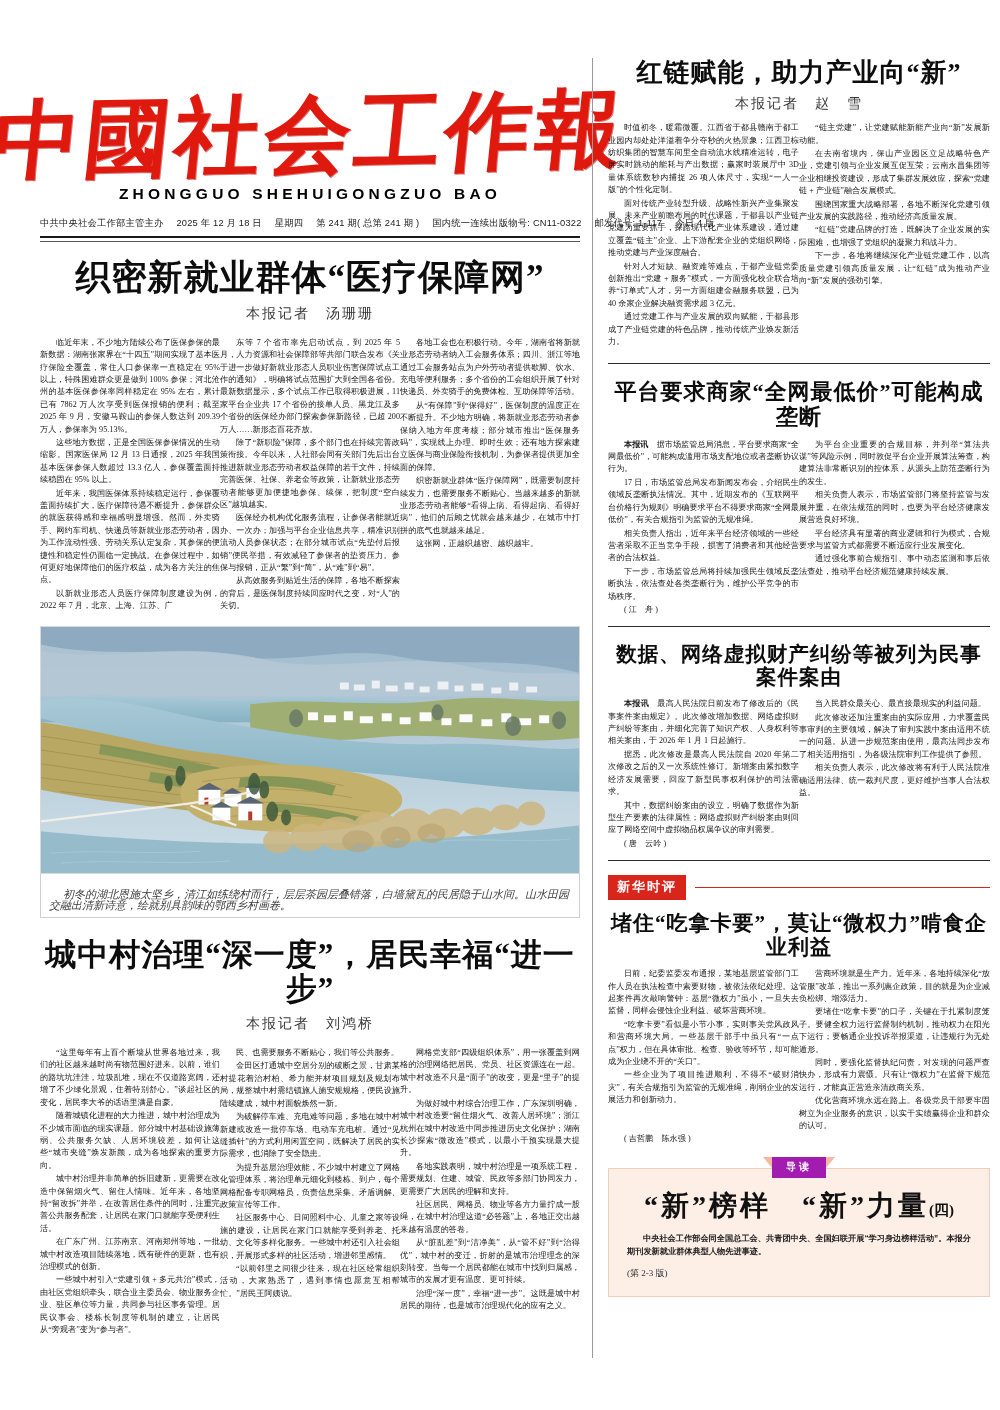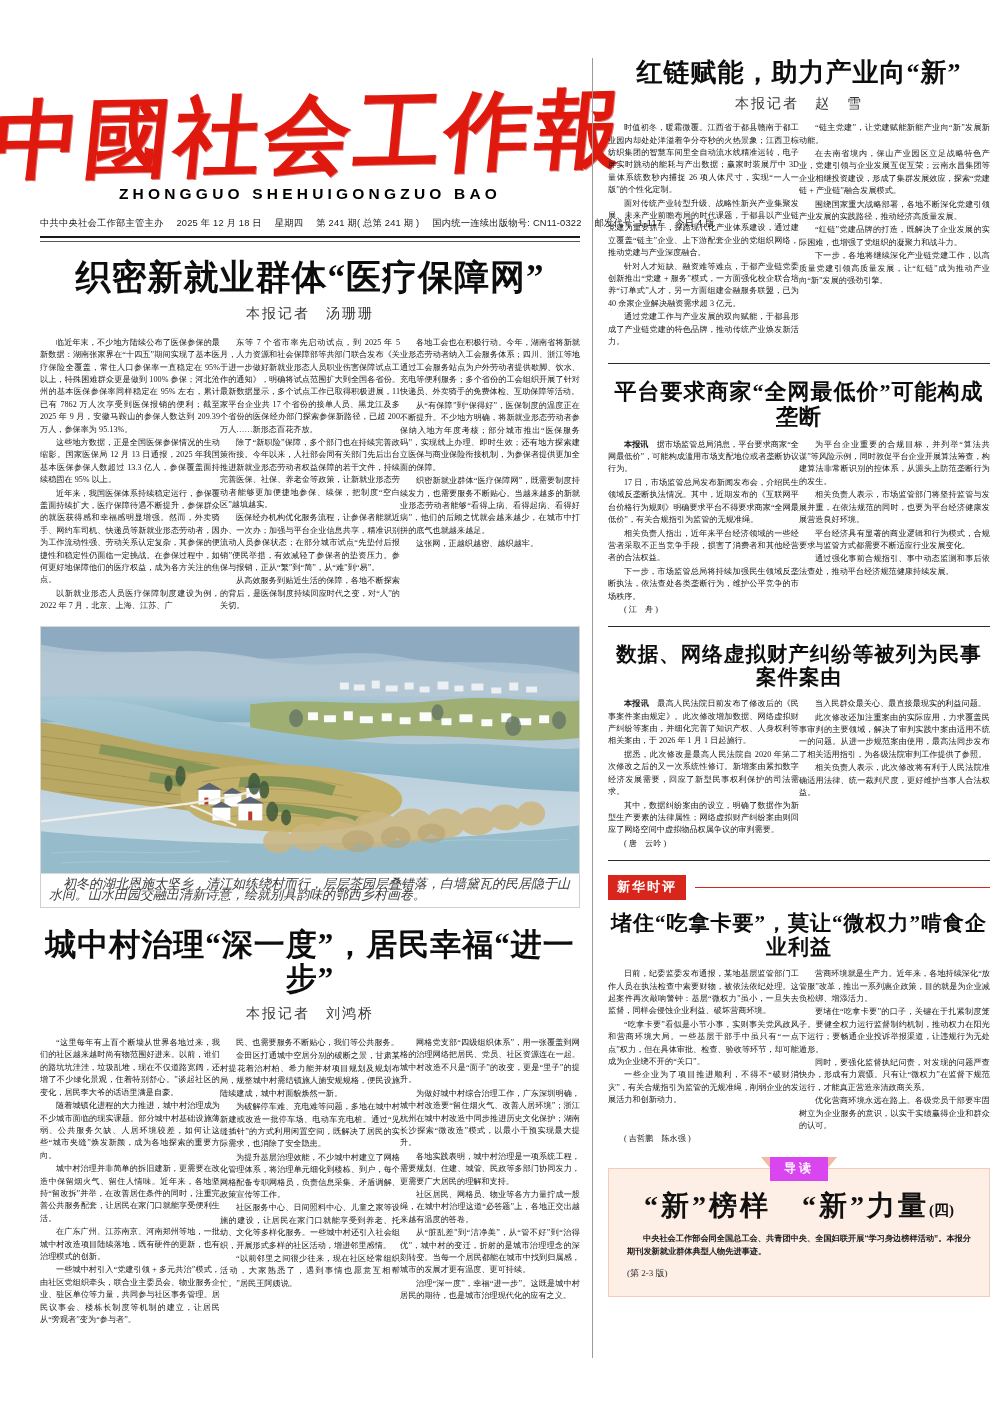--- a/index.html
+++ b/index.html
@@ -59,45 +59,45 @@
   p.bt b{font-weight:700;}
   .sig{text-align:right;text-indent:0;font-size:8.1px;margin-top:3px;color:#222;}
 
   
   .photo{
     width:100%;height:248px;position:relative;overflow:hidden;
     border:1px solid #d8d8d8;box-sizing:border-box;
   }
   .photo svg{display:block;width:100%;height:100%;}
   .caption{
-    border:1px solid #cfcfcf;border-top:none;padding:5px 8px 6px 8px;
-    font-size:13px;line-height:11px;color:#3a3a3a;
+    border:1px solid #cfcfcf;border-top:none;padding:15px 8px 6px 8px;
+    font-size:11px;line-height:11px;color:#3a3a3a;
     font-style:italic;text-indent:14px;
-    font-family:Liberation Mono, monospace;
+    font-family:Liberation Sans, sans-serif;
   }
 
   
   .divider{border-top:1.4px solid #2b2b2b;}
 
   .tag-row{display:flex;align-items:center;gap:9px;}
   .tag{
     background:#d9261c;color:#fff;font-weight:700;
     font-size:13px;padding:3px 9px 4px 9px;letter-spacing:2px;
     font-family:"Liberation Sans",sans-serif;white-space:nowrap;
   }
   .tag-line{flex:1;border-top:1.6px solid #d9261c;}
 
   
   .guide{
     position:relative;background:#fdeee6;border:1px solid #f3cdbc;
     padding:22px 18px 16px 18px;box-sizing:border-box;
   }
   .guide-badge{
     position:absolute;left:50%;top:-12px;transform:translateX(-50%);
-    background:#d946ef;color:#fff;font-weight:700;font-size:12px;
+    background:#a21caf;color:#fff;font-weight:700;font-size:10px;
     letter-spacing:3px;padding:3px 14px 4px 14px;
     font-family:"Liberation Sans",sans-serif;white-space:nowrap;
   }
   .guide-badge:before,.guide-badge:after{
     content:"";position:absolute;top:0;width:0;height:0;
     border-top:11px solid #f1b9a6;
   }
   .guide-badge:before{left:-9px;border-left:9px solid transparent;}
   .guide-badge:after{right:-9px;border-right:9px solid transparent;}
   .guide-title{

